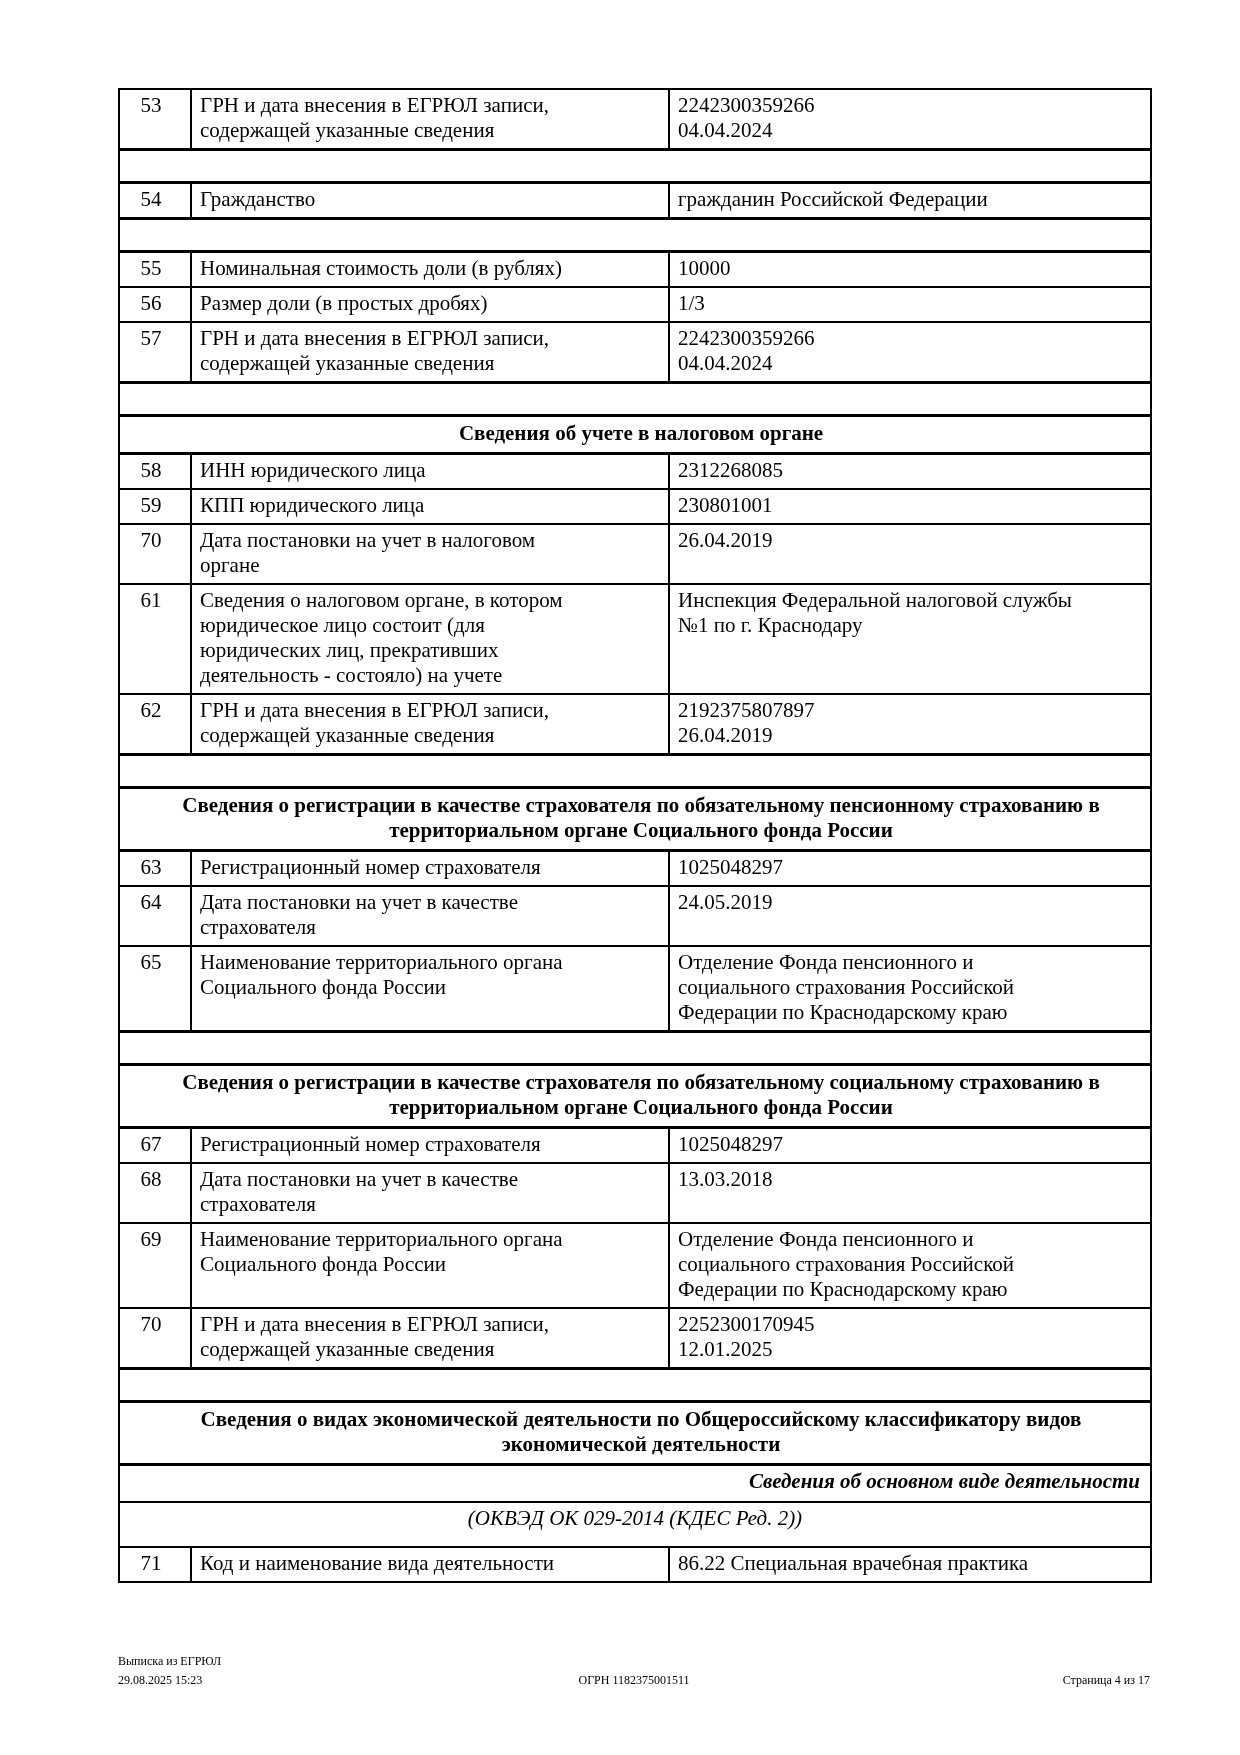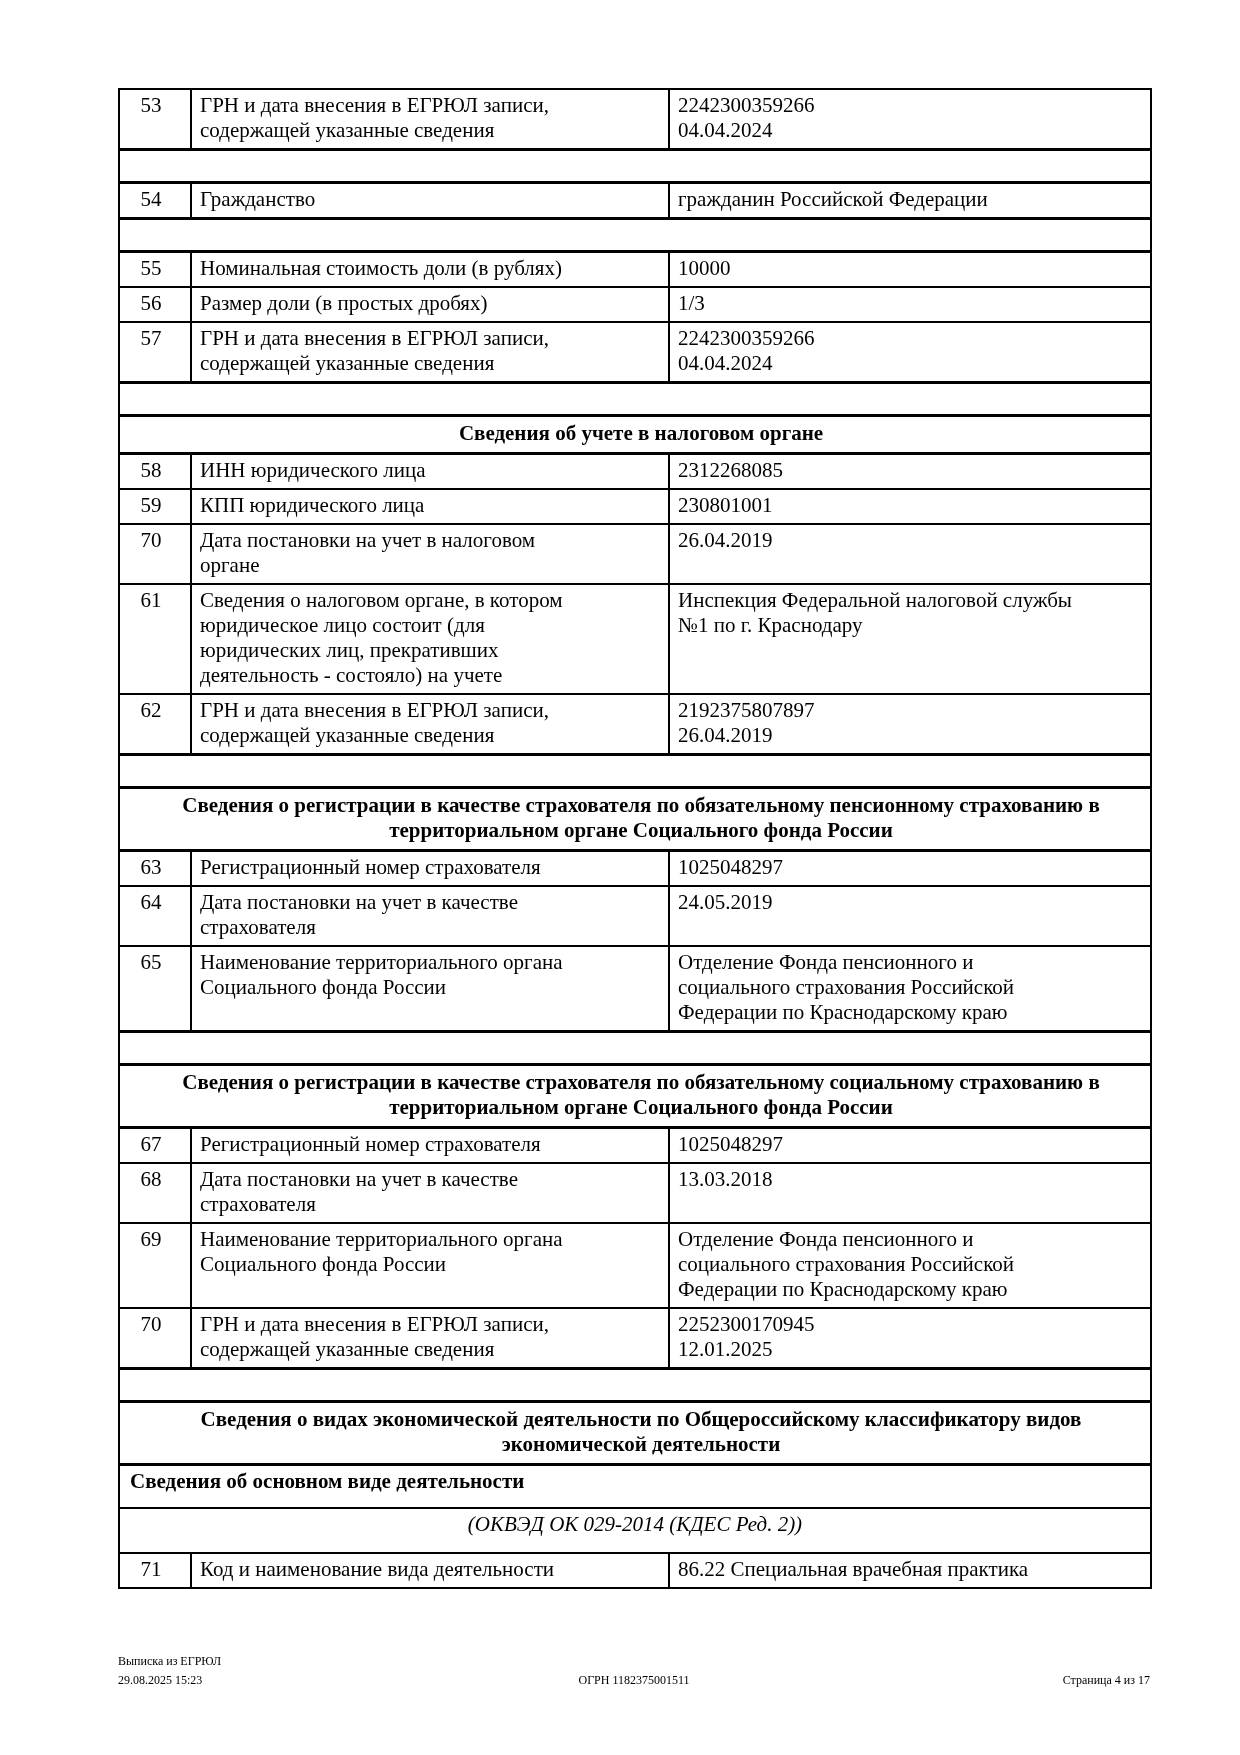--- a/index.html
+++ b/index.html
@@ -47,23 +47,24 @@
     border-bottom-width: 3px;
   }
   .doc-table td.section {
     text-align: center;
     font-weight: bold;
     border-top-width: 3px;
     border-bottom-width: 3px;
     padding: 4px 10px 6px 22px;
   }
   .doc-table td.subsection {
-    text-align: left;
+    text-align: right;
     font-weight: bold;
-    padding: 3px 10px 13px 10px;
+    font-style: italic;
+    padding: 3px 10px 7px 10px;
   }
   .doc-table td.note {
     text-align: center;
     font-style: italic;
     padding: 3px 10px 15px 10px;
   }
   .footer {
     position: absolute;
     left: 118px;
     top: 1652px;

